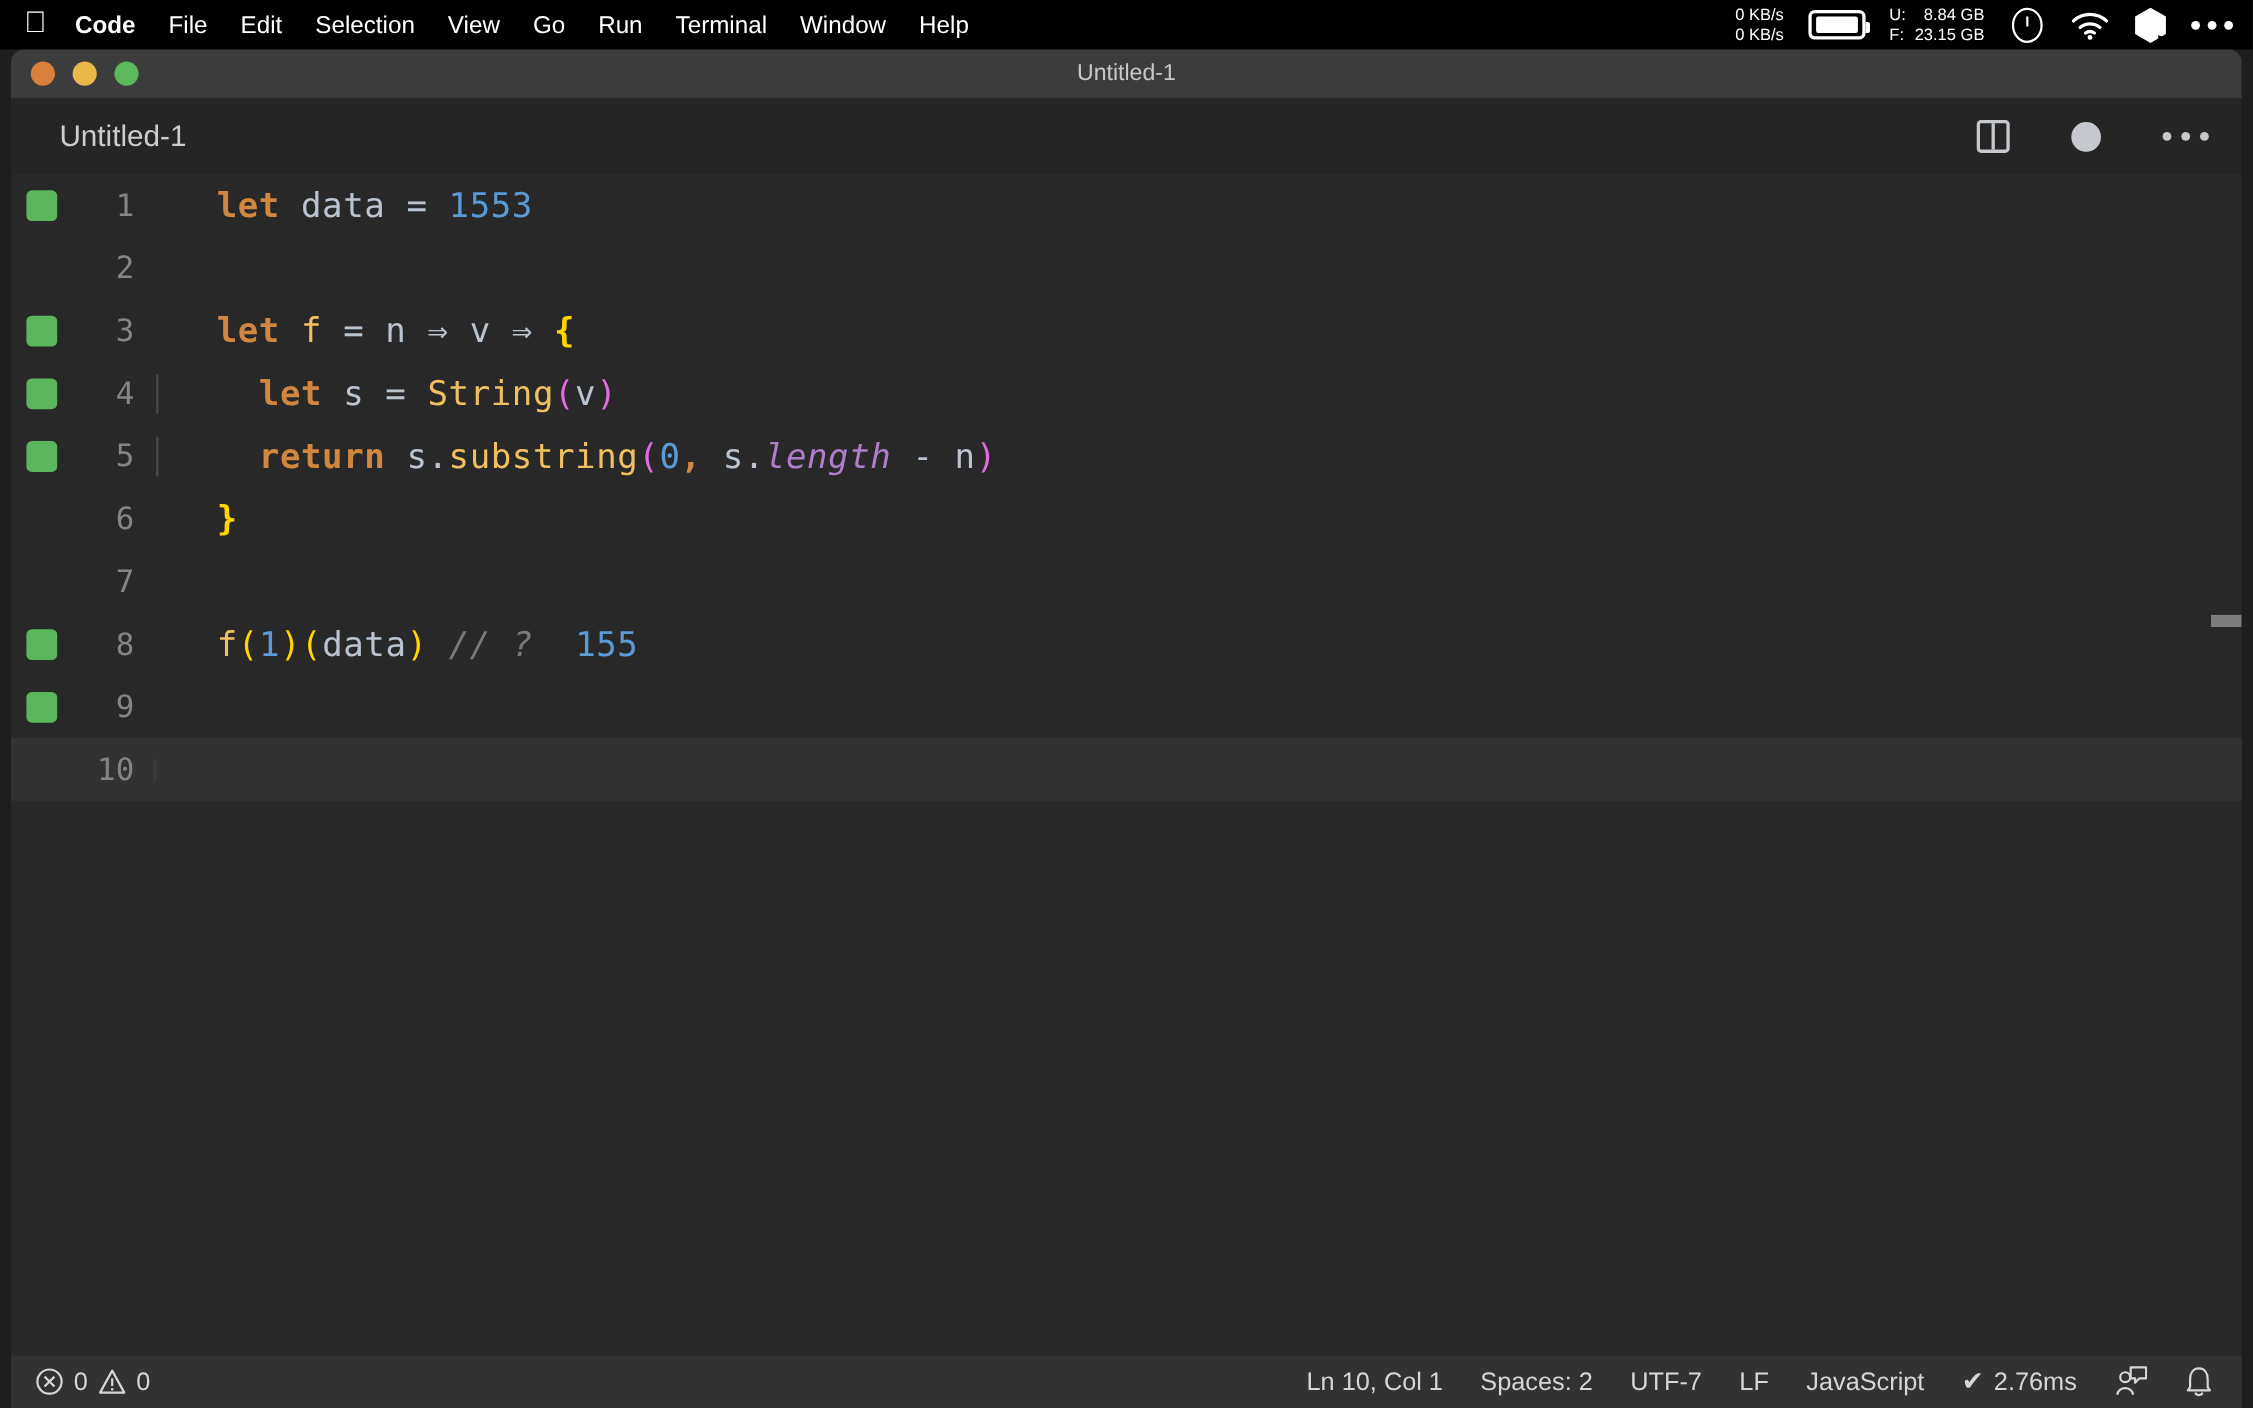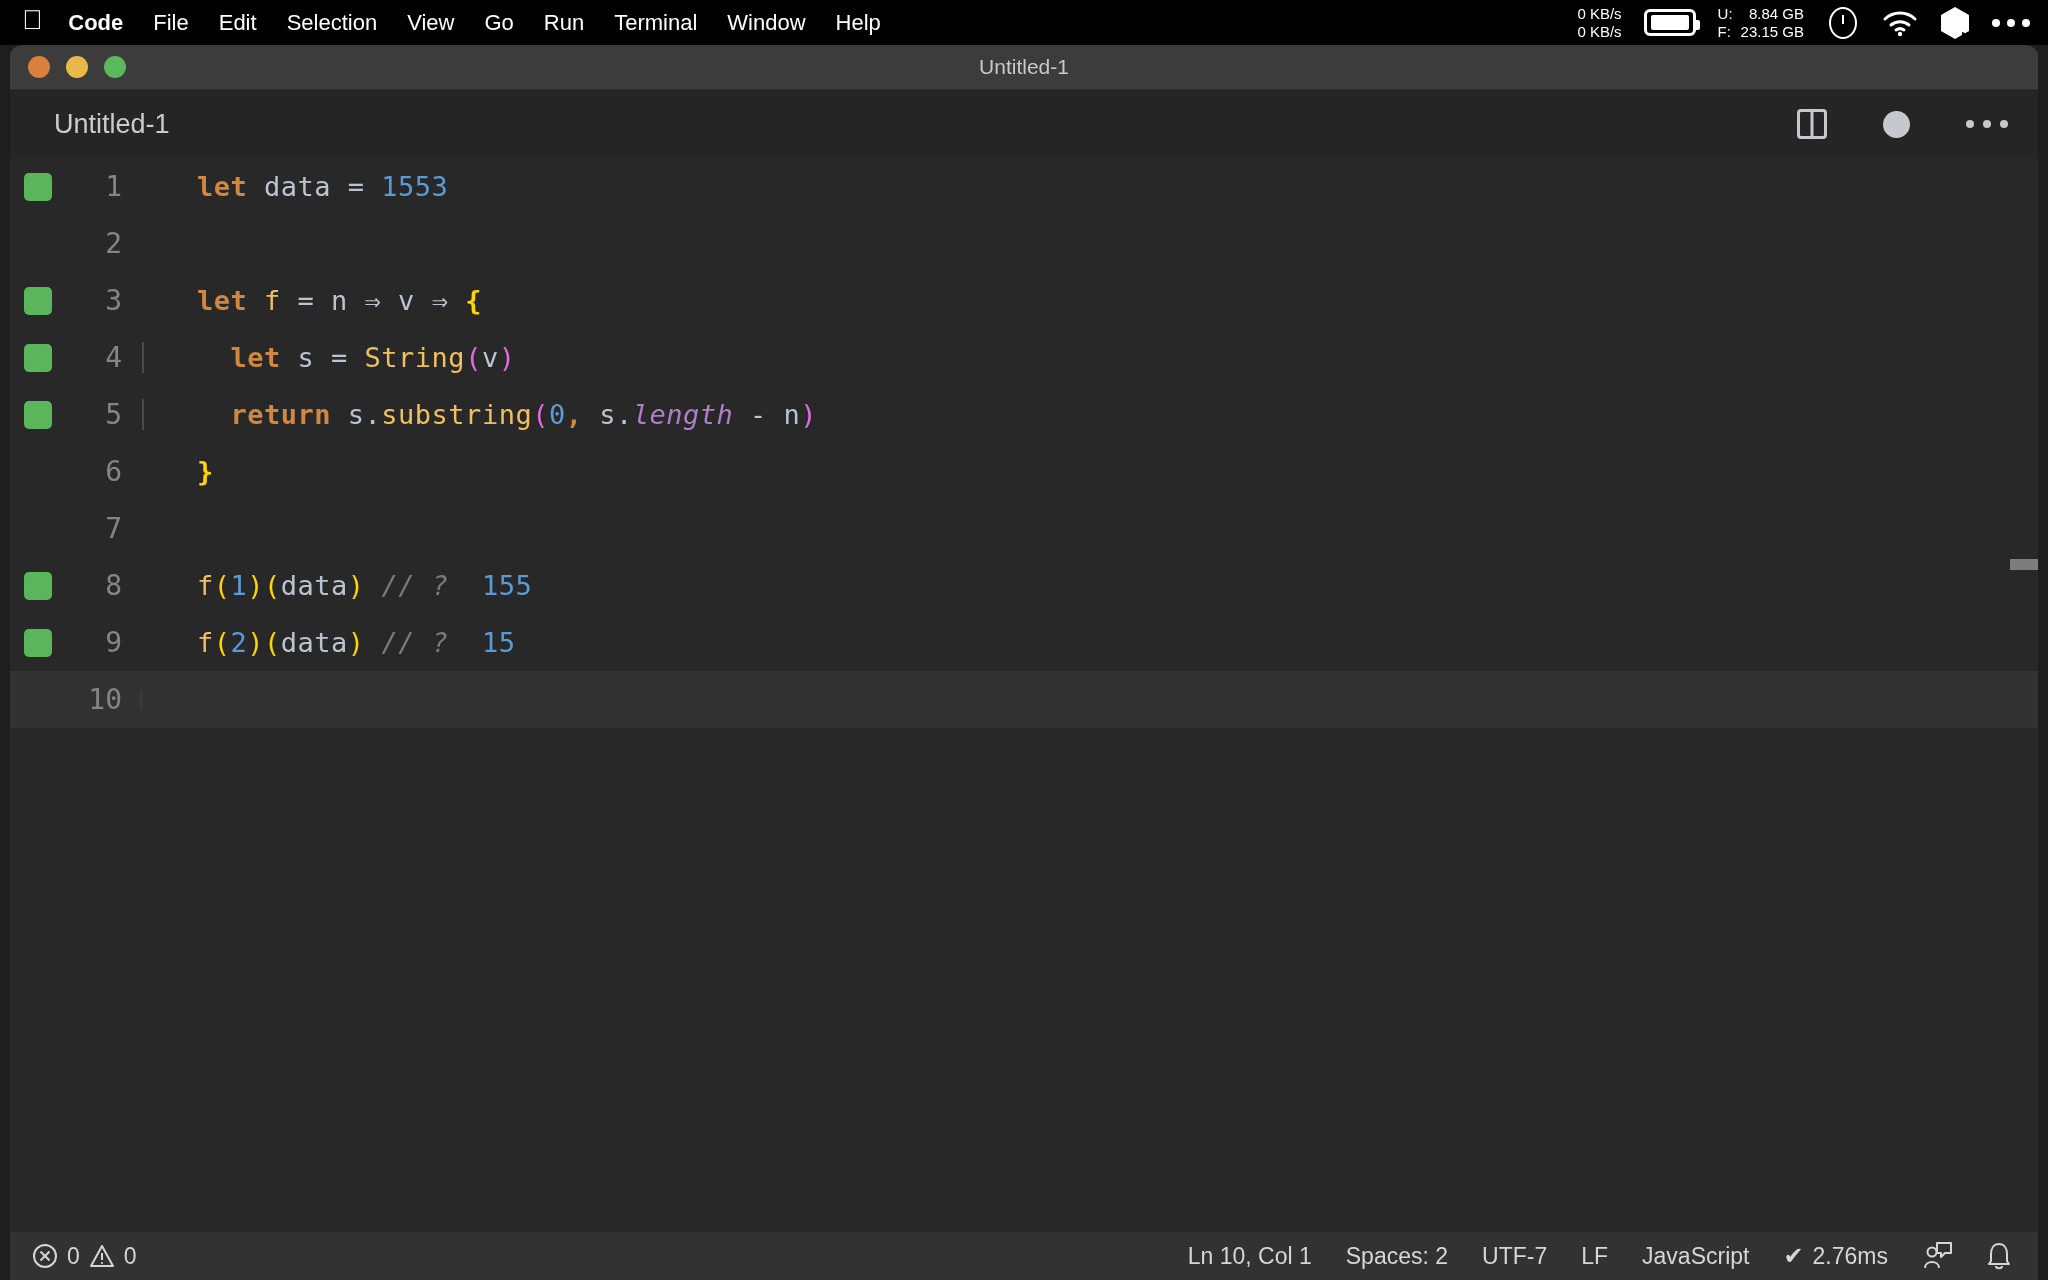--- a/index.html
+++ b/index.html
@@ -117,21 +117,21 @@
   .glyph-marker { width:28px; height:28px; border-radius:5px; background:#5bb55b; }
   .lineno {
     width:75px; flex:0 0 75px;
     text-align:right; padding-right:18px;
     font-size:28px; color:#858585;
     font-family:"DejaVu Sans Mono", monospace;
   }
   .code-text {
     flex:1 1 auto;
     padding-left:57px;
-    font-size:27px;
+    font-size:31px;
     white-space:pre;
     color:#d4d4d4;
     position:relative;
     letter-spacing:0.5px;
   }
   .code-line.current .code-text::before {
     content:""; position:absolute; left:0; top:-10px; bottom:-10px; width:2px; background:#3b3b3b;
   }
   .indent-guide {
     position:absolute; left:2px; top:0; bottom:0;
@@ -314,21 +314,20 @@
         </span>
       <span class="lineno">8</span>
       <span class="code-text"><span class="t-fn">f</span><span class="t-paren-y">(</span><span class="t-num">1</span><span class="t-paren-y">)</span><span class="t-paren-y">(</span><span class="t-var">data</span><span class="t-paren-y">)</span><span class="t-comment"> // ?</span>&nbsp;&nbsp;<span class="t-num">155</span></span>
     </div>
 
     <div class="code-line">
       <span class="glyph-col">
           <span class="glyph-marker"></span>
         </span>
       <span class="lineno">9</span>
-      <span class="code-text"><span class="t-fn">f</span><span class="t-paren-y">(</span><span class="t-num">2</span><span class="t-paren-y">)</span><span class="t-paren-y">(</span><span class="t-var">data</span><span class="t-paren-y">)</span><span class="t-comment"> // ?</span>&nbsp;&nbsp;<span class="t-num">15</span></span>
     </div>
 
     <div class="code-line current">
       <span class="glyph-col"></span>
       <span class="lineno">10</span>
       <span class="code-text"></span>
     </div>
 
     <div id="overview-ruler">
       <div id="ruler-hscroll"></div>

